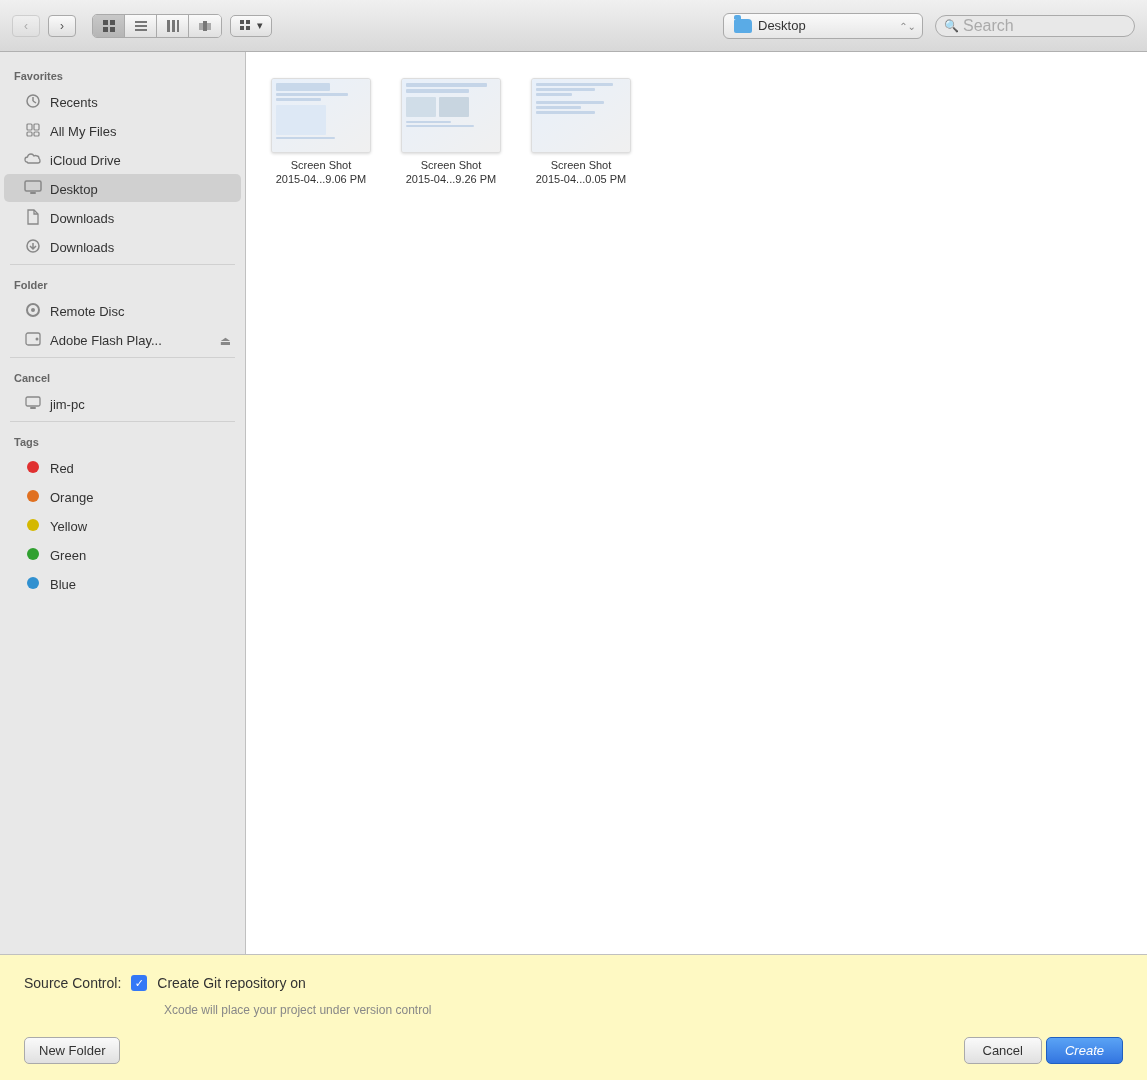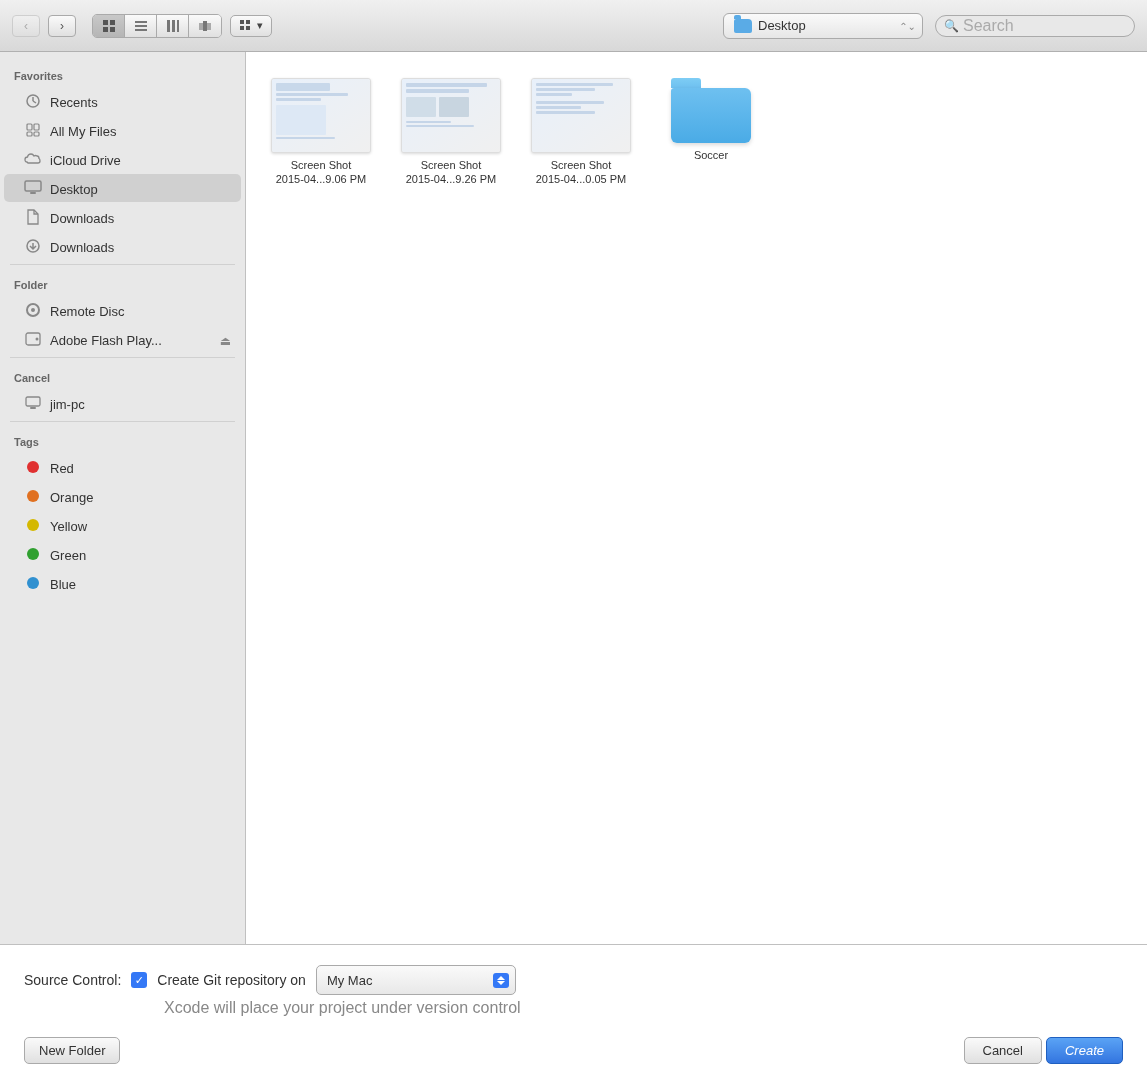--- a/index.html
+++ b/index.html
@@ -287,21 +287,21 @@
       height: 10px;
       background: linear-gradient(to bottom, #7ecdf5, #6ec0f0);
       border-radius: 3px 3px 0 0;
       position: absolute;
       top: 0;
       left: 0;
     }
 
     
     .bottom-panel {
-      background: #ffffff;
+      background: #fef9c3;
       border-top: 1px solid #c0c0c0;
       padding: 20px 24px 16px 24px;
       flex-shrink: 0;
     }
     .source-control-row {
       display: flex;
       align-items: center;
       gap: 10px;
       font-size: 14px;
       color: #333;
@@ -339,24 +339,24 @@
       padding: 3px 4px;
     }
     .mac-select-arrow-up, .mac-select-arrow-down {
       width: 0; height: 0;
       border-left: 4px solid transparent;
       border-right: 4px solid transparent;
     }
     .mac-select-arrow-up { border-bottom: 4px solid white; }
     .mac-select-arrow-down { border-top: 4px solid white; }
     .hint-text {
-      font-size: 16px;
+      font-size: 12px;
       color: #888;
       margin-left: 140px;
-      margin-top: 4px;
+      margin-top: 12px;
     }
     .bottom-actions {
       display: flex;
       justify-content: space-between;
       align-items: center;
       margin-top: 20px;
     }
     .btn-new-folder {
       background: linear-gradient(to bottom, #fafafa, #e0e0e0);
       border: 1px solid #aaa;
@@ -653,47 +653,31 @@
             <div class="thumb-line short" style="height:3px;"></div>
             <div class="thumb-line medium" style="height:3px;"></div>
           </div>
         </div>
         <div class="file-name">
           <div>Screen Shot</div>
           <div>2015-04...0.05 PM</div>
         </div>
       </div>
 
-      <div class="file-item">
-        <div class="folder-icon-large">
-          <div class="folder-tab"></div>
-          <div class="folder-body"></div>
-        </div>
-        <div class="file-name" style="font-weight:500;">
-          <div>Soccer</div>
-        </div>
-      </div>
 
     </div>
   </div>
 </div>
 
 <div class="bottom-panel">
 
   <div class="source-control-row">
     <span style="font-weight:500;font-size:14px;">Source Control:</span>
     <div class="checkbox-blue">✓</div>
     <span>Create Git repository on</span>
-    <div class="mac-select">
-      <span>My Mac</span>
-      <div class="mac-select-arrows">
-        <div class="mac-select-arrow-up"></div>
-        <div class="mac-select-arrow-down"></div>
-      </div>
-    </div>
   </div>
 
   <div class="hint-text">Xcode will place your project under version control</div>
 
   <div class="bottom-actions">
     <button class="btn-new-folder">New Folder</button>
     <div class="right-buttons">
       <button class="btn-cancel">Cancel</button>
       <button class="btn-create">Create</button>
     </div>

